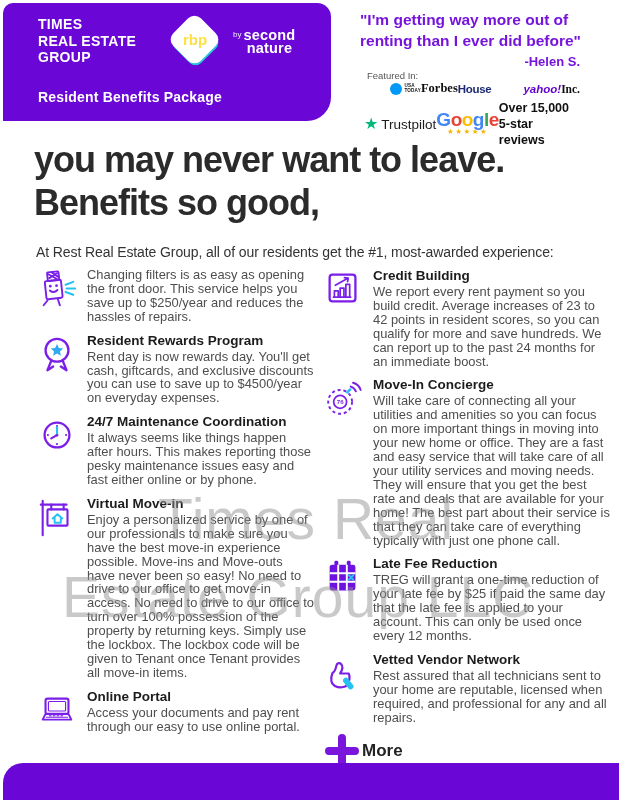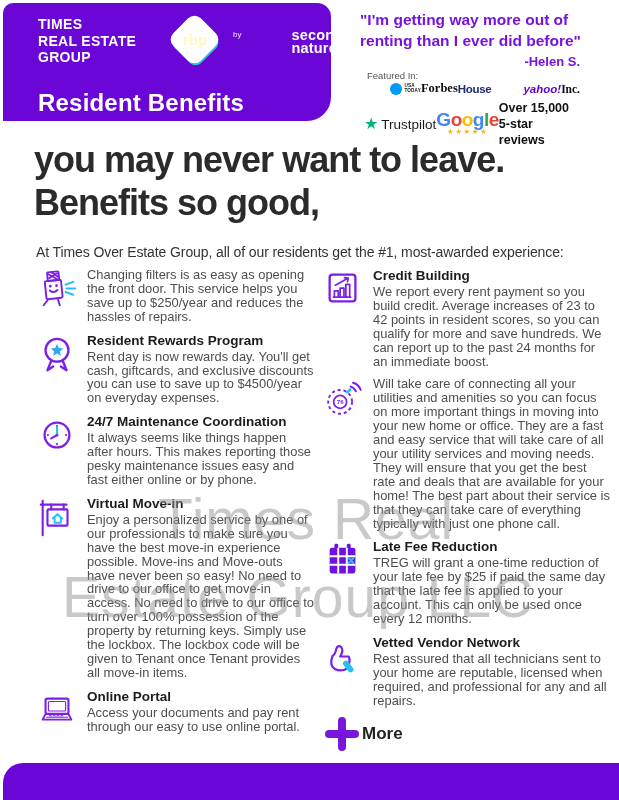--- a/index.html
+++ b/index.html
@@ -5,31 +5,31 @@
   html,body{margin:0;padding:0;background:#fff;}
   #page{position:relative;width:619px;height:800px;background:#fff;overflow:hidden;
         font-family:"Liberation Sans", sans-serif;}
 
   
   .header-band{position:absolute;left:3px;top:3px;width:328px;height:118px;
     background:#6A07D6;border-radius:10px 14px 24px 0;}
   .brand{position:absolute;left:35px;top:13px;color:#fff;font-weight:bold;
     font-size:14px;line-height:16.5px;letter-spacing:.3px;}
   .pkg-title{position:absolute;left:35px;top:86px;color:#fff;font-weight:bold;
-    font-size:24px;letter-spacing:.2px;}
+    font-size:14px;letter-spacing:.2px;}
   .rbp-badge{position:absolute;left:163px;top:8px;width:58px;height:58px;}
   .rbp-teal{position:absolute;left:11px;top:13px;width:37px;height:37px;background:#2BC2DC;
     border-radius:8px;transform:rotate(45deg);}
   .rbp-white{position:absolute;left:9px;top:9px;width:39px;height:39px;background:#fff;
     border-radius:9px;transform:rotate(45deg);}
   .rbp-text{position:absolute;left:2px;top:1px;width:54px;height:54px;display:flex;
-    align-items:center;justify-content:center;color:#fef9c3;font-weight:bold;font-size:15px;}
-  .second-nature{position:absolute;left:230px;top:26px;color:#fff;display:flex;gap:10px;}
+    align-items:center;justify-content:center;color:#fde047;font-weight:bold;font-size:15px;}
+  .second-nature{position:absolute;left:230px;top:26px;color:#fff;display:flex;gap:2px;}
   .sn-by{font-size:8px;margin-top:1px;opacity:.92;}
-  .sn-lines{font-weight:bold;font-size:14.5px;line-height:12.5px;text-align:left;letter-spacing:.2px;margin-left:40px;}
+  .sn-lines{font-weight:bold;font-size:14.5px;line-height:12.5px;text-align:center;letter-spacing:.2px;}
 
   
   .quote{position:absolute;left:360px;top:10px;width:224px;color:#7714DC;font-weight:bold;
     font-size:15.5px;line-height:1.33;}
   .quote-attr{text-align:right;font-size:13px;margin-top:2px;padding-right:4px;}
   .featured-label{position:absolute;left:367px;top:70px;font-size:9.5px;color:#555;text-align:right;}
   .logos-row{position:absolute;left:364px;top:81px;width:216px;height:15px;display:flex;
     align-items:center;justify-content:flex-end;}
   .usa{display:flex;align-items:center;gap:2px;}
   .usa-circle{width:12px;height:12px;border-radius:50%;background:#0099F5;}
@@ -133,21 +133,21 @@
     <span class="review-summary">
       <span>Over 15,000</span><br>
       <span>5-star reviews</span>
     </span>
   </div>
 
   <div class="headline">
     <div>you may never want to leave.</div>
     <div>Benefits so good,</div>
   </div>
-  <div class="subtitle">At Times Over Estate Group, all of our residents get the #1, most-awarded experience:</div>
+  <div class="subtitle">At Rest Real Estate Group, all of our residents get the #1, most-awarded experience:</div>
 
   <div class="col col-left">
 
     <div class="benefit">
       <div class="b-icon">
         <svg width="42" height="44" viewBox="0 0 44 44">
           <g stroke="#7B1FE8" stroke-width="2" fill="none" stroke-linecap="round" stroke-linejoin="round">
             <rect x="10" y="12" width="17" height="19" rx="1.5" transform="rotate(-6 18 21)"></rect>
             <rect x="12" y="3" width="12" height="9" rx="1" transform="rotate(-6 18 8)"></rect>
             <path d="M13 5.5 l9 5 M16.5 3.5 l6.5 4.5 M14 9.5 l8 -5"></path>
@@ -265,20 +265,21 @@
           <circle cx="19" cy="25" r="12.5" stroke="#7B1FE8" stroke-width="2" fill="none" stroke-dasharray="3.2 3"></circle>
           <circle cx="19" cy="25" r="6.8" stroke="#7B1FE8" stroke-width="1.8" fill="none"></circle>
           <text x="19" y="27.4" font-size="6.5" font-weight="bold" fill="#7B1FE8" text-anchor="middle">76</text>
           <g stroke="#7B1FE8" stroke-width="2" fill="none" stroke-linecap="round">
             <path d="M30 9 q4 1 5.5 5 M32.5 5 q6 1.5 8 7.5"></path>
           </g>
           <path d="M26.5 15 l3 -3" stroke="#25C1F2" stroke-width="2.6" stroke-linecap="round"></path>
         </svg>
       </div>
       <div>
+        <div class="b-title">Move-In Concierge</div>
         <div class="b-body">Will take care of connecting all your utilities and amenities so you can focus on more important things in moving into your new home or office. They are a fast and easy service that will take care of all your utility services and moving needs. They will ensure that you get the best rate and deals that are available for your home! The best part about their service is that they can take care of everything typically with just one phone call.</div>
       </div>
     </div>
 
     <div class="benefit">
       <div class="b-icon">
         <svg width="42" height="44" viewBox="0 0 44 44">
           <rect x="13" y="4" width="4" height="7" rx="1.5" fill="#6E12E0"></rect>
           <rect x="26" y="4" width="4" height="7" rx="1.5" fill="#6E12E0"></rect>
           <rect x="8" y="8" width="27" height="27" rx="2.5" fill="#6E12E0"></rect>

